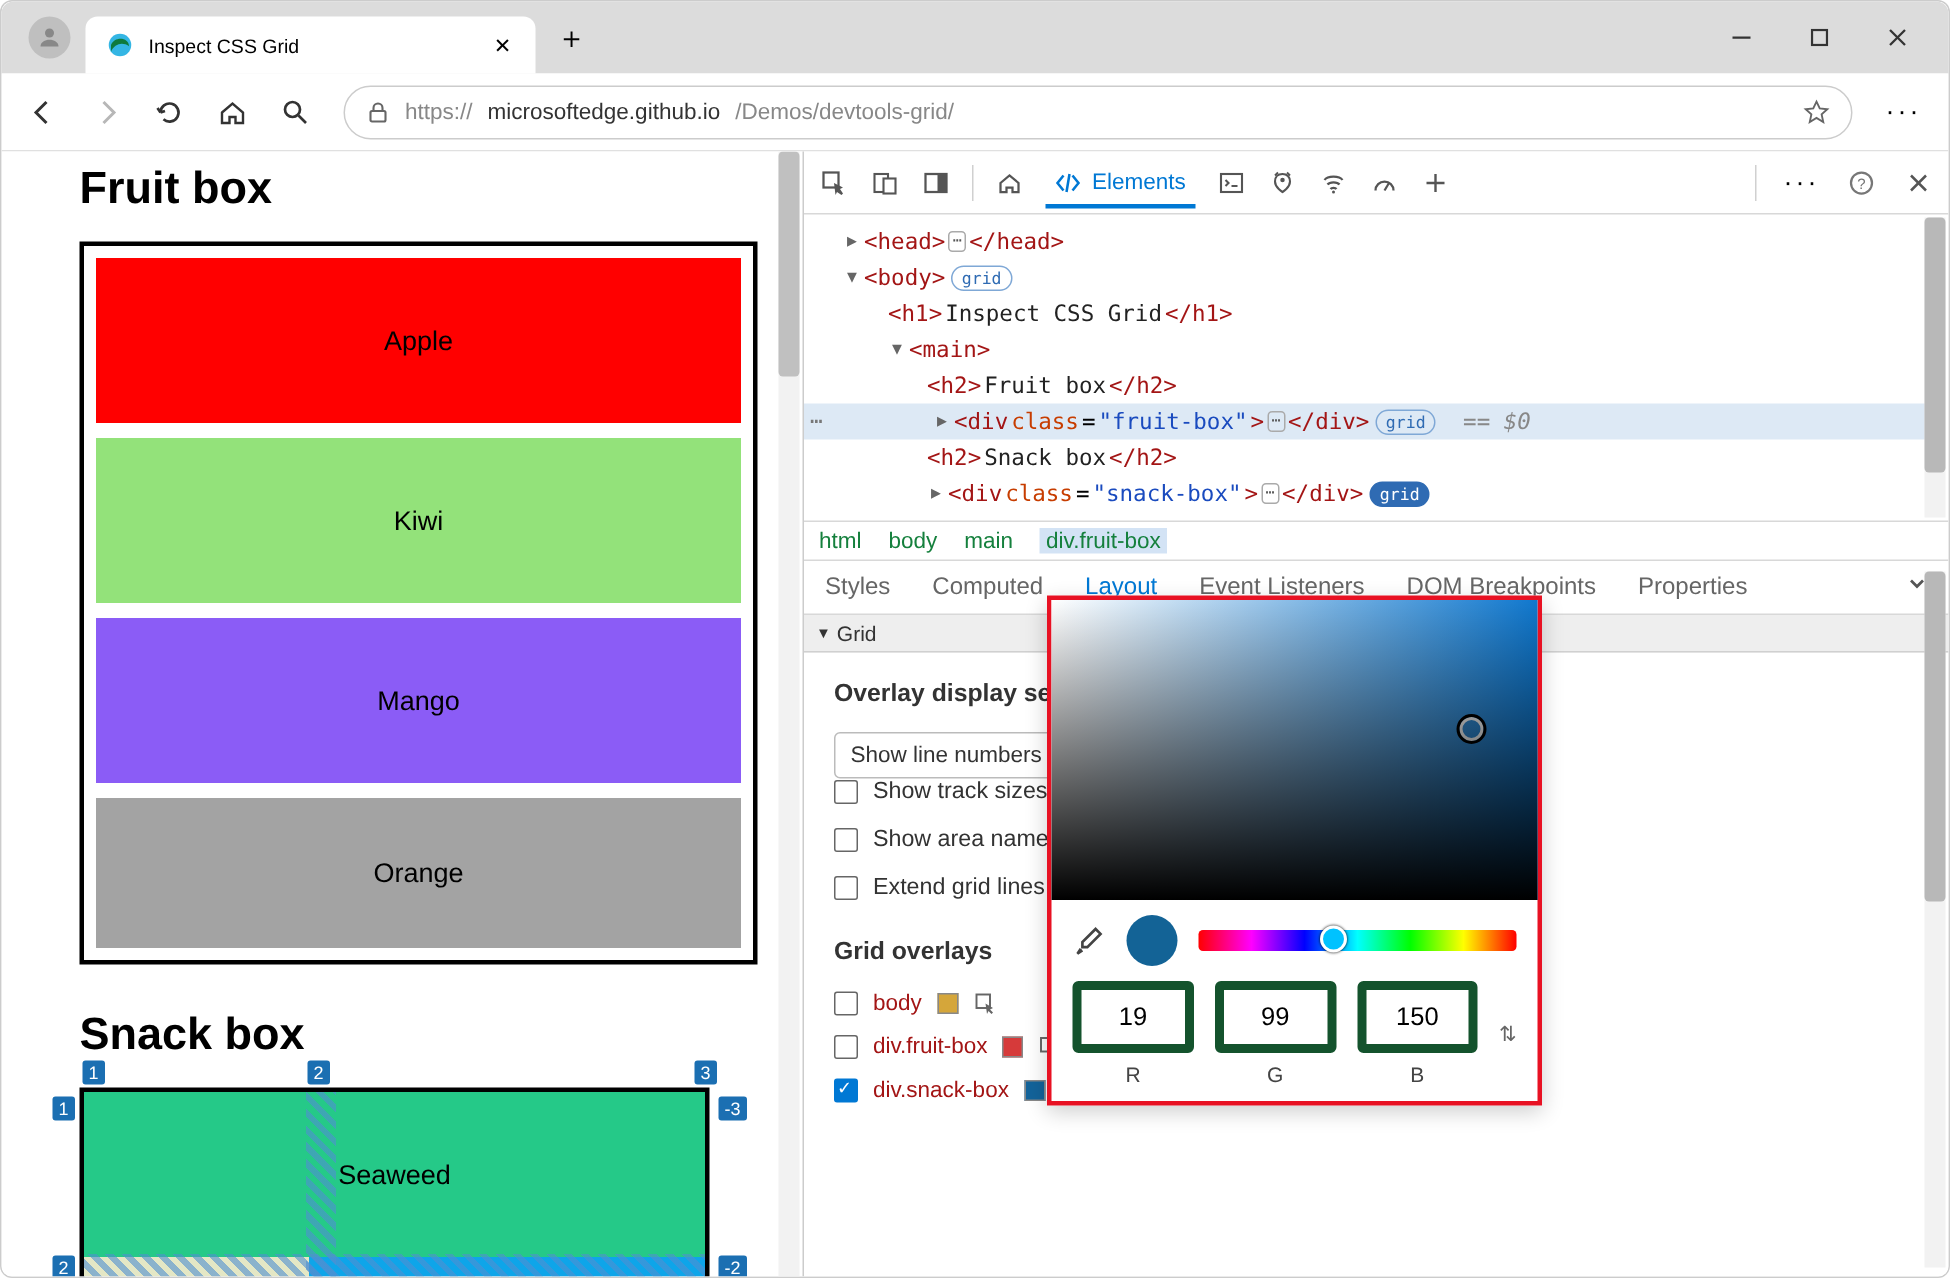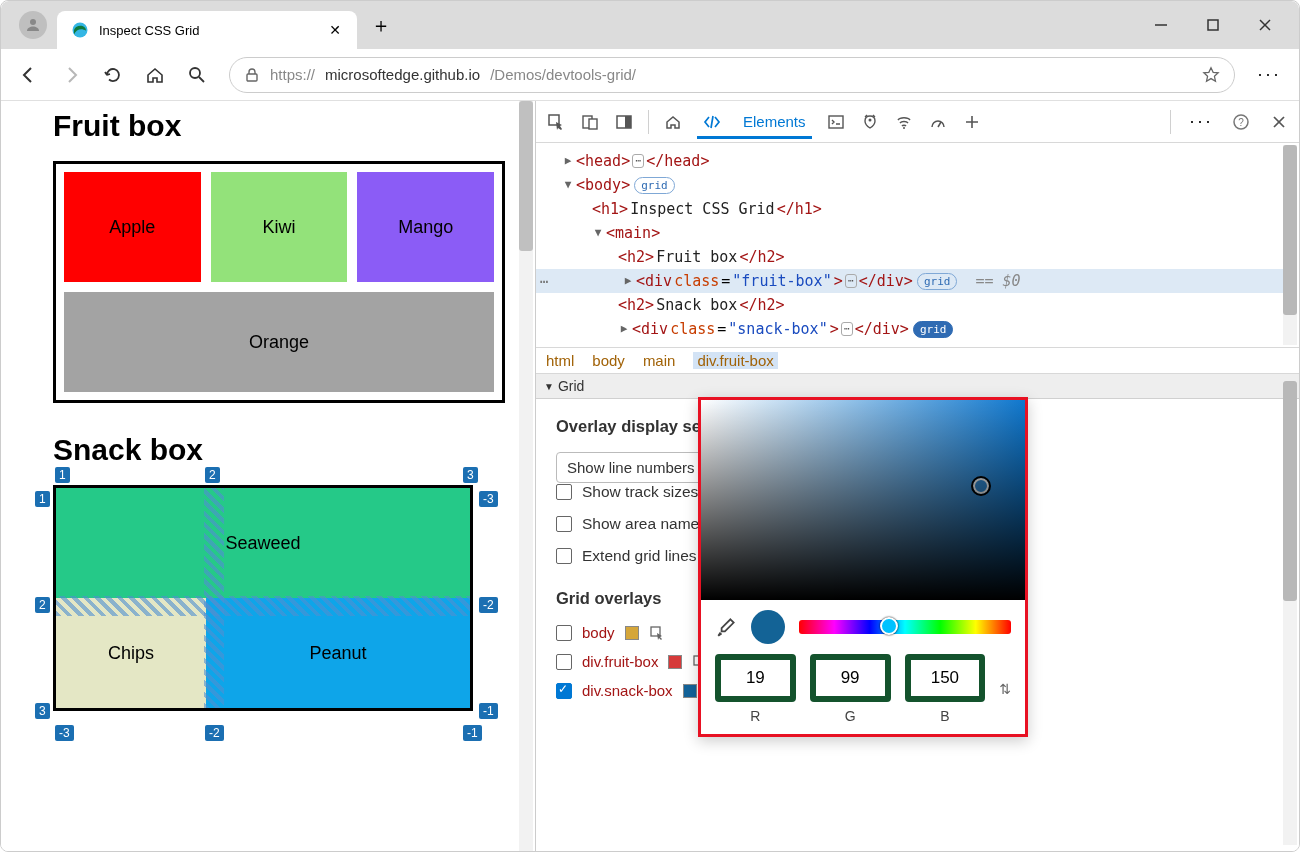--- a/index.html
+++ b/index.html
@@ -29,59 +29,59 @@
 .overflow-dots { font-size:18px; letter-spacing:2px; cursor:pointer; }
 
 
 .content { display:flex; height: calc(100% - 100px); }
 .page-pane { width: 535px; background:#fff; position:relative; overflow:hidden; border-right:1px solid #ccc; }
 .page-scroll { position:absolute; right:2px; top:0; bottom:0; width:14px; background:#f2f2f2; }
 .page-scroll-thumb { position:absolute; top:0; width:100%; height:150px; background:#c0c0c0; border-radius:3px; }
 .page-inner { padding: 0 30px 0 52px; }
 .page-inner h2 { font-size: 30px; font-weight:800; margin: 8px 0 18px; }
 
-.fruit-box { border: 3px solid #000; padding:8px; display:grid; grid-template-columns: repeat(3,1fr); gap:10px; }
+.fruit-box { border: 3px solid #000; padding:8px; display:grid; grid-template-columns: repeat(1,1fr); gap:10px; }
 .fruit-box .cell { height:110px; display:flex; align-items:center; justify-content:center; font-size:18px; }
 .fruit-box .cell.orange-cell { grid-column: 1 / -1; height:100px; }
 
 .snack-wrap { position:relative; margin-top:10px; }
 .snack-box { border:3px solid #000; display:grid; grid-template-columns: 150px 1fr; grid-template-rows: 110px 110px; width:420px; position:relative; }
 .snack-box .gap-v { position:absolute; left:148px; top:0; bottom:0; width:20px; background: repeating-linear-gradient(45deg,#4f8fd1 0 4px, transparent 4px 8px); opacity:.6; }
 .snack-box .gap-h { position:absolute; top:108px; left:0; right:0; height:20px; background: repeating-linear-gradient(45deg,#4f8fd1 0 4px, transparent 4px 8px); opacity:.6; }
 .snack-box .sc { display:flex; align-items:center; justify-content:center; font-size:18px; }
 .sc.seaweed { grid-column:1/-1; background:#25c988; }
 .sc.chips { background:#e4e7c5; }
 .sc.peanut { background:#0ea5e9; }
 .gridnum { position:absolute; background:#1b6fb2; color:#fff; font-size:12px; padding:0 4px; border-radius:2px; line-height:16px; }
 
 
 .devtools { flex:1; display:flex; flex-direction:column; background:#fff; position:relative; }
 .dt-toolbar { height:42px; border-bottom:1px solid #d8d8d8; display:flex; align-items:center; padding:0 10px; gap:14px; }
 .dt-ico { width:20px; height:20px; display:flex; align-items:center; justify-content:center; cursor:pointer; color:#555; }
-.dt-tab { padding:8px 6px; font-size:15px; color:#444; display:flex; align-items:center; gap:22px; cursor:pointer; }
+.dt-tab { padding:8px 6px; font-size:15px; color:#444; display:flex; align-items:center; gap:7px; cursor:pointer; }
 .dt-tab.active { color:#0078d4; border-bottom:3px solid #0078d4; padding-bottom:5px; font-weight:500; }
 .dt-right { margin-left:auto; display:flex; gap:18px; align-items:center; }
 .dt-sep { width:1px; height:24px; background:#d0d0d0; }
 
 .dom-tree { font-family: Consolas, monospace; font-size:15px; padding:6px 10px 6px 26px; line-height:24px; position:relative; }
 .dom-tree .tag { color:#a31515; }
 .dom-tree .attr { color:#c73d00; }
 .dom-tree .attrv { color:#1a4bbf; }
 .dom-tree .txt { color:#222; }
 .dom-row { display:flex; align-items:center; gap:2px; white-space:nowrap; }
 .dom-row.sel { background:#dde9f5; margin-left:-26px; padding-left:26px; }
 .dom-tri { display:inline-block; width:12px; text-align:center; color:#666; font-size:11px; }
 .pill { display:inline-block; border:1px solid #7fa8d6; color:#2f6bb3; border-radius:10px; font-size:11px; padding:0 6px; line-height:15px; margin:0 2px; }
 .pill.solid { background:#2f6bb3; color:#fff; border-color:#2f6bb3; }
 .dots-badge { display:inline-block; border:1px solid #aaa; border-radius:3px; font-size:10px; padding:0 2px; color:#555; line-height:12px; }
 .sel-dollar { color:#888; font-style:italic; margin-left:14px; }
 .row-dots { position:absolute; left:4px; font-size:14px; color:#777; }
 
 .breadcrumb { border-top:1px solid #d8d8d8; border-bottom:1px solid #d8d8d8; padding:4px 10px; display:flex; gap:18px; font-size:15px; }
-.breadcrumb span { color:#a16207; cursor:pointer; }
+.breadcrumb span { color:#15803d; cursor:pointer; }
 .breadcrumb span.cur { background:#d3e3f5; padding:0 4px; }
 
 .styles-tabs { display:flex; gap:28px; padding:8px 14px; border-bottom:1px solid #d8d8d8; font-size:16px; color:#666; align-items:center; }
 .styles-tabs span { cursor:pointer; }
 .styles-tabs span.active { color:#0078d4; font-weight:500; }
 .styles-tabs .chev { margin-left:auto; }
 
 .grid-section { background:#eee; border-bottom:1px solid #d0d0d0; padding:4px 8px; font-size:14px; color:#333; display:flex; align-items:center; gap:4px; }
 .grid-section .tri { font-size:10px; }
 
@@ -355,20 +355,31 @@
       <div class="dom-row" style="padding-left:56px"><span class="dom-tri">▶</span><span class="tag">&lt;div </span><span class="attr">class</span>=<span class="attrv">"<span>snack-box</span>"</span><span class="tag">&gt;</span><span class="dots-badge">⋯</span><span class="tag">&lt;/div&gt;</span> <span class="pill solid">grid</span></div>
     </div>
 
     <div class="breadcrumb">
       <span>html</span>
       <span>body</span>
       <span>main</span>
       <span class="cur">div.fruit-box</span>
     </div>
 
+    <div class="styles-tabs">
+      <span>Styles</span>
+      <span>Computed</span>
+      <span class="active">Layout</span>
+      <span>Event Listeners</span>
+      <span>DOM Breakpoints</span>
+      <span>Properties</span>
+      <span class="chev"><svg width="14" height="14" viewBox="0 0 14 14">
+            <path d="M3 5l4 4 4-4" fill="none" stroke="#555" stroke-width="1.8"></path>
+          </svg></span>
+    </div>
 
     <div class="grid-section">
         <span class="tri">▼</span>
         <span>Grid</span>
       </div>
 
     <div class="layout-body">
       <h4>Overlay display settings</h4>
       <div class="select-ln">Show line numbers</div>
       <div class="chk-row">

